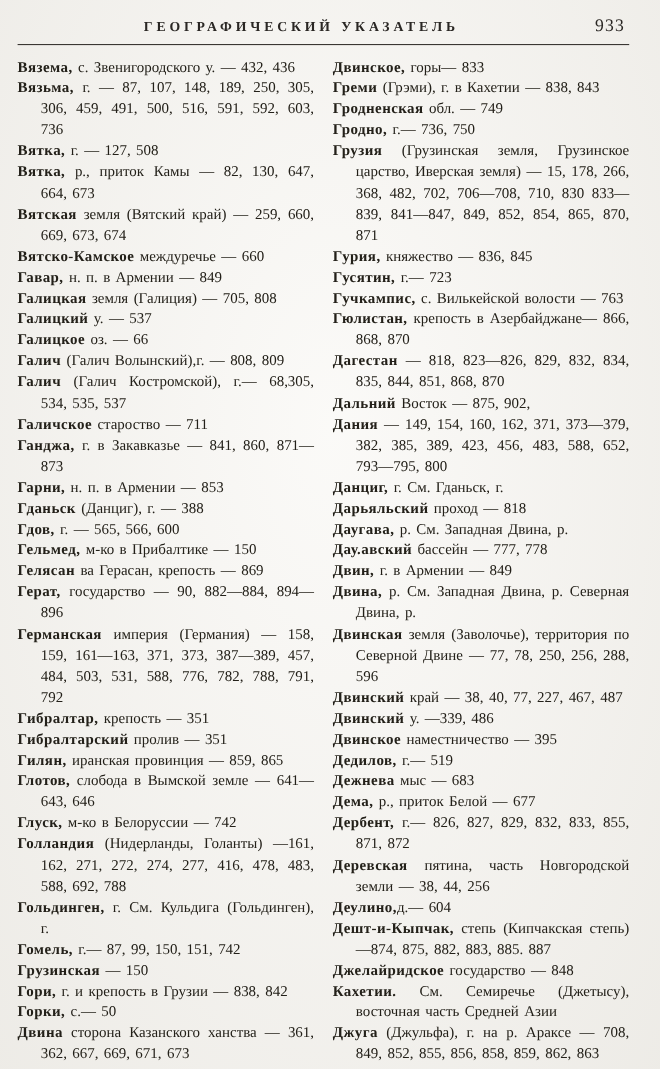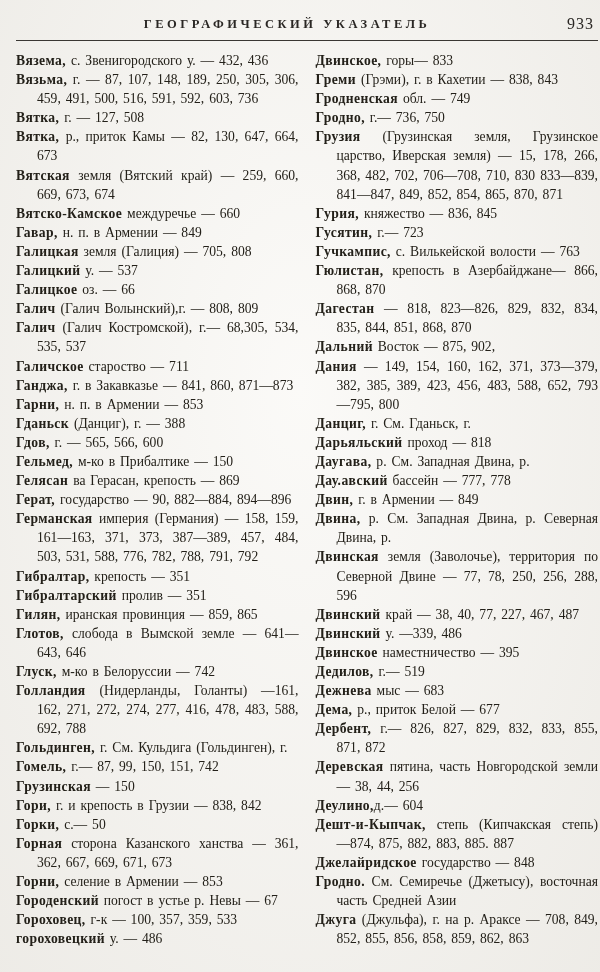--- a/index.html
+++ b/index.html
@@ -7,21 +7,21 @@
     width:600px;height:972px;
     background:#f7f5f1;
     font-family:"Liberation Serif","DejaVu Serif",serif;
     color:#211f1d;
     overflow:hidden;
     position:relative;
   }
   .page{
     width:600px;height:972px;
     box-sizing:border-box;
-    padding:12px 0 0 14px;
+    padding:12px 26px 0 14px;
     background:
       radial-gradient(ellipse at 50% 40%, rgba(255,255,255,0.55), rgba(0,0,0,0.035)),
       #f6f4ef;
   }
   .header{
     position:relative;
     height:26px;
   }
   .header .title{
     position:absolute;
@@ -108,21 +108,21 @@
         <p class="entry"><span class="term">Гибралтарский</span><span> пролив — 351</span></p>
         <p class="entry"><span class="term">Гилян,</span><span> иранская провинция — 859, 865</span></p>
         <p class="entry"><span class="term">Глотов,</span><span> слобода в Вымской земле — 641—643, 646</span></p>
         <p class="entry"><span class="term">Глуск,</span><span> м-ко в Белоруссии — 742</span></p>
         <p class="entry"><span class="term">Голландия</span><span> (Нидерланды, Голанты) —161, 162, 271, 272, 274, 277, 416, 478, 483, 588, 692, 788</span></p>
         <p class="entry"><span class="term">Гольдинген,</span><span> г. См. Кульдига (Гольдинген), г.</span></p>
         <p class="entry"><span class="term">Гомель,</span><span> г.— 87, 99, 150, 151, 742</span></p>
         <p class="entry"><span class="term">Грузинская</span><span> — 150</span></p>
         <p class="entry"><span class="term">Гори,</span><span> г. и крепость в Грузии — 838, 842</span></p>
         <p class="entry"><span class="term">Горки,</span><span> с.— 50</span></p>
-        <p class="entry"><span class="term">Горная</span><span> сторона Казанского ханства — 361, 362, 667, 669, 671, 673</span></p>
+        <p class="entry"><span class="term">Двина</span><span> сторона Казанского ханства — 361, 362, 667, 669, 671, 673</span></p>
         <p class="entry"><span class="term">Горни,</span><span> селение в Армении — 853</span></p>
         <p class="entry"><span class="term">Городенский</span><span> погост в устье р. Невы — 67</span></p>
         <p class="entry"><span class="term">Гороховец,</span><span> г-к — 100, 357, 359, 533</span></p>
         <p class="entry"><span class="term">гороховецкий</span><span> у. — 486</span></p>
       </div>
     <div class="col">
         <p class="entry"><span class="term">Двинское,</span><span> горы— 833</span></p>
         <p class="entry"><span class="term">Греми</span><span> (Грэми), г. в Кахетии — 838, 843</span></p>
         <p class="entry"><span class="term">Гродненская</span><span> обл. — 749</span></p>
         <p class="entry"><span class="term">Гродно,</span><span> г.— 736, 750</span></p>
@@ -145,17 +145,17 @@
         <p class="entry"><span class="term">Двинский</span><span> у. —339, 486</span></p>
         <p class="entry"><span class="term">Двинское</span><span> наместничество — 395</span></p>
         <p class="entry"><span class="term">Дедилов,</span><span> г.— 519</span></p>
         <p class="entry"><span class="term">Дежнева</span><span> мыс — 683</span></p>
         <p class="entry"><span class="term">Дема,</span><span> р., приток Белой — 677</span></p>
         <p class="entry"><span class="term">Дербент,</span><span> г.— 826, 827, 829, 832, 833, 855, 871, 872</span></p>
         <p class="entry"><span class="term">Деревская</span><span> пятина, часть Новгородской земли — 38, 44, 256</span></p>
         <p class="entry"><span class="term">Деулино,</span><span>д.— 604</span></p>
         <p class="entry"><span class="term">Дешт-и-Кыпчак,</span><span> степь (Кипчакская степь) —874, 875, 882, 883, 885. 887</span></p>
         <p class="entry"><span class="term">Джелайридское</span><span> государство — 848</span></p>
-        <p class="entry"><span class="term">Гродно.</span><span> См. Семиречье (Джетысу), восточная часть Средней Азии</span></p>
+        <p class="entry"><span class="term">Кахетии.</span><span> См. Семиречье (Джетысу), восточная часть Средней Азии</span></p>
         <p class="entry"><span class="term">Джуга</span><span> (Джульфа), г. на р. Араксе — 708, 849, 852, 855, 856, 858, 859, 862, 863</span></p>
       </div>
   </div>
 </div>
 
 </body></html>

